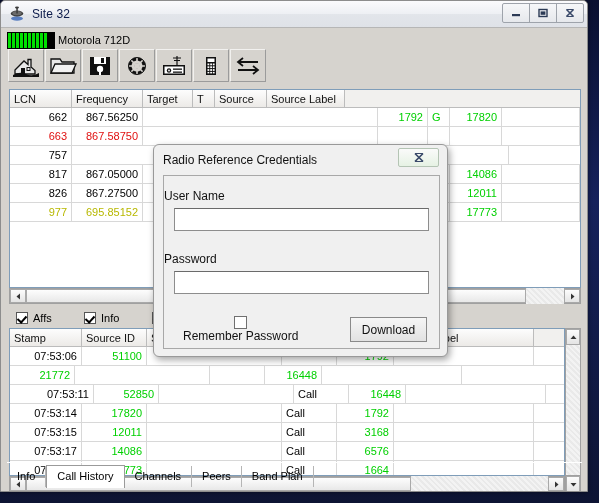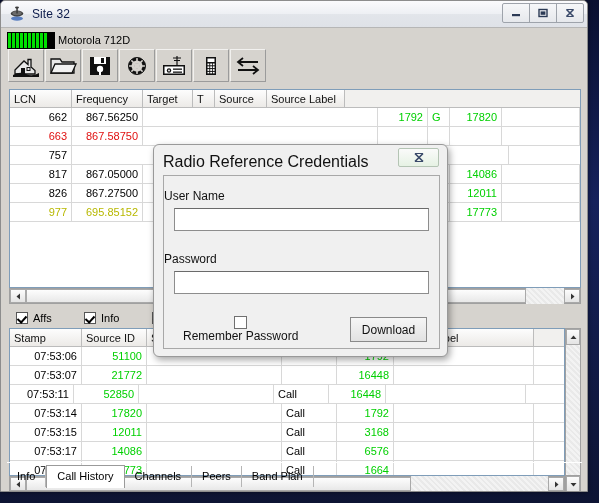--- a/index.html
+++ b/index.html
@@ -242,21 +242,21 @@
     left: 152px; top: 143px;
     width: 295px; height: 213px;
     background: #f0f0f0;
     border: 1px solid #999;
     border-radius: 6px;
     box-shadow: 2px 3px 7px rgba(0,0,0,.35);
     overflow: hidden;
   }
   .dlg-title {
     position: absolute; left: 9px; top: 8px;
-    font-size: 16px; color: #111; text-align: center;
+    font-size: 12px; color: #111; text-align: center;
   }
   .dlg-close {
     position: absolute; right: 8px; top: 3px;
     width: 41px; height: 19px;
     background: linear-gradient(to bottom,#fafafa,#e6f2e4);
     border: 1px solid #b4c4b4;
     border-radius: 2px 2px 2px 2px;
     display: flex; align-items: center; justify-content: center;
   }
   .dlg-body {
@@ -561,29 +561,28 @@
 
         <div class="row">
           <div style="width:72px;color:#000" class="r">07:53:06</div>
           <div style="width:65px;color:#00d000" class="r">51100</div>
           <div style="width:135px" class="l"></div>
           <div style="width:55px;color:#000" class="l"></div>
           <div style="width:57px;color:#00d000" class="r">1792</div>
           <div style="width:140px" class="l"></div>
         </div>
         <div class="row">
-          <div style="width:72px;color:#000" class="r">07:53:07</div>
           <div style="width:65px;color:#00d000" class="r">21772</div>
           <div style="width:135px" class="l"></div>
           <div style="width:55px;color:#000" class="l"></div>
           <div style="width:57px;color:#00d000" class="r">16448</div>
           <div style="width:140px" class="l"></div>
         </div>
         <div class="row">
-          <div style="width:64px;color:#000" class="r">07:53:11</div>
+          <div style="width:84px;color:#000" class="r">07:53:11</div>
           <div style="width:65px;color:#00d000" class="r">52850</div>
           <div style="width:135px" class="l"></div>
           <div style="width:55px;color:#000" class="l">Call</div>
           <div style="width:57px;color:#00d000" class="r">16448</div>
           <div style="width:140px" class="l"></div>
         </div>
         <div class="row">
           <div style="width:72px;color:#000" class="r">07:53:14</div>
           <div style="width:65px;color:#00d000" class="r">17820</div>
           <div style="width:135px" class="l"></div>

